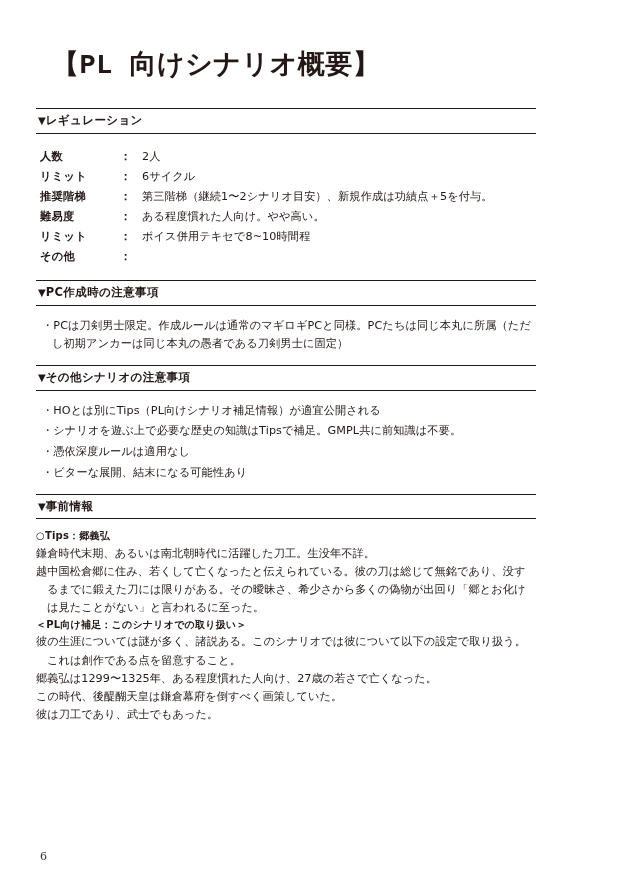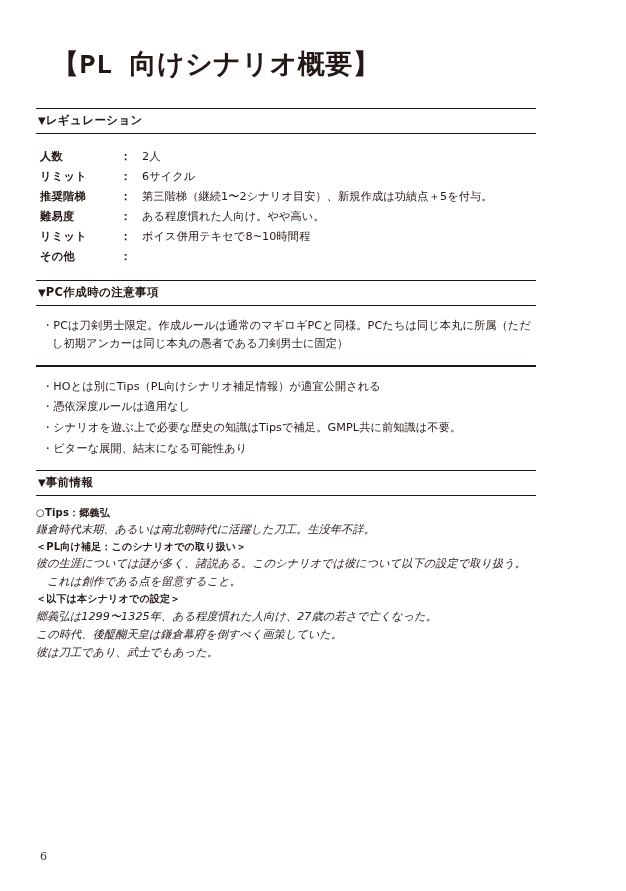--- a/index.html
+++ b/index.html
@@ -121,21 +121,20 @@
     font-weight: bold;
     letter-spacing: 0.2px;
     line-height: 1.62;
     margin: 0;
   }
   .info-p {
     font-size: 11.2px;
     line-height: 1.62;
     letter-spacing: 0.05px;
     margin: 0;
-    font-style: italic;
   }
   .info-p.indent-wrap {
     padding-left: 11px;
     text-indent: -11px;
   }
 
   
   .page-number {
     position: absolute;
     left: 40px;
@@ -196,41 +195,44 @@
     <div class="section-head">
       <span class="tri">▼</span><span>PC作成時の注意事項</span>
     </div>
     <div class="rule-thin"></div>
 
     <div class="bullets">
       <p class="bullet">・PCは刀剣男士限定。作成ルールは通常のマギロギPCと同様。PCたちは同じ本丸に所属（ただし初期アンカーは同じ本丸の愚者である刀剣男士に固定）</p>
     </div>
 
     <div class="rule"></div>
+    <div class="section-head">
+      <span class="tri">▼</span><span>その他シナリオの注意事項</span>
+    </div>
     <div class="rule-thin"></div>
 
     <div class="bullets">
       <p class="bullet">・HOとは別にTips（PL向けシナリオ補足情報）が適宜公開される</p>
+      <p class="bullet">・シナリオを遊ぶ上で必要な歴史の知識はTipsで補足。GMPL共に前知識は不要。</p>
       <p class="bullet">・憑依深度ルールは適用なし</p>
-      <p class="bullet">・シナリオを遊ぶ上で必要な歴史の知識はTipsで補足。GMPL共に前知識は不要。</p>
       <p class="bullet">・ビターな展開、結末になる可能性あり</p>
     </div>
 
     <div class="rule"></div>
     <div class="section-head">
       <span class="tri">▼</span><span>事前情報</span>
     </div>
     <div class="rule-thin"></div>
 
     <div class="info-body">
       <p class="info-sub">○Tips：郷義弘</p>
       <p class="info-p">鎌倉時代末期、あるいは南北朝時代に活躍した刀工。生没年不詳。</p>
+      <p class="info-p indent-wrap">越中国松倉郷に住み、若くして亡くなったと伝えられている。彼の刀は総じて無銘であり、没するまでに鍛えた刀には限りがある。その曖昧さ、希少さから多くの偽物が出回り「郷とお化けは見たことがない」と言われるに至った。</p>
       <p class="info-sub">＜PL向け補足：このシナリオでの取り扱い＞</p>
       <p class="info-p indent-wrap">彼の生涯については謎が多く、諸説ある。このシナリオでは彼について以下の設定で取り扱う。これは創作である点を留意すること。</p>
-      <p class="info-sub">＜以下は本シナリオでの設定＞</p>
       <p class="info-p">郷義弘は1299〜1325年、ある程度慣れた人向け、27歳の若さで亡くなった。</p>
       <p class="info-p">この時代、後醍醐天皇は鎌倉幕府を倒すべく画策していた。</p>
       <p class="info-p">彼は刀工であり、武士でもあった。</p>
     </div>
 
   </div>
 
   <div class="page-number">6</div>
 
 </div>

